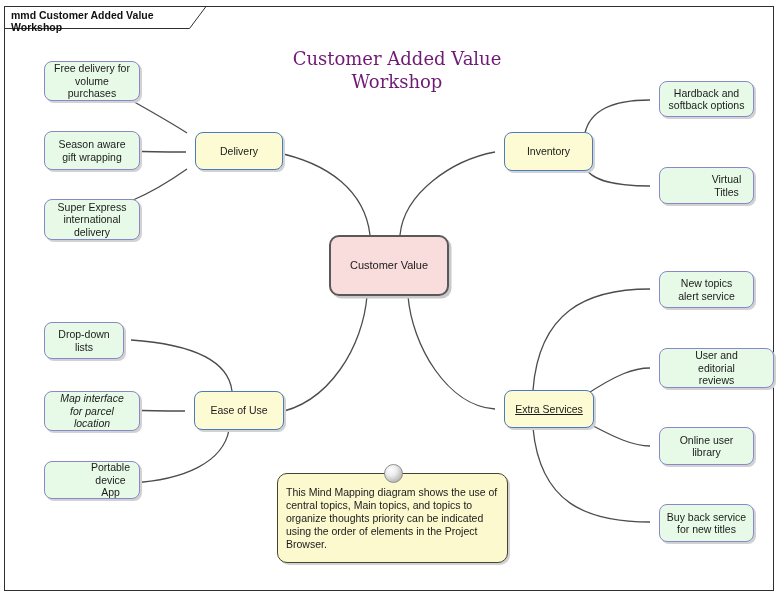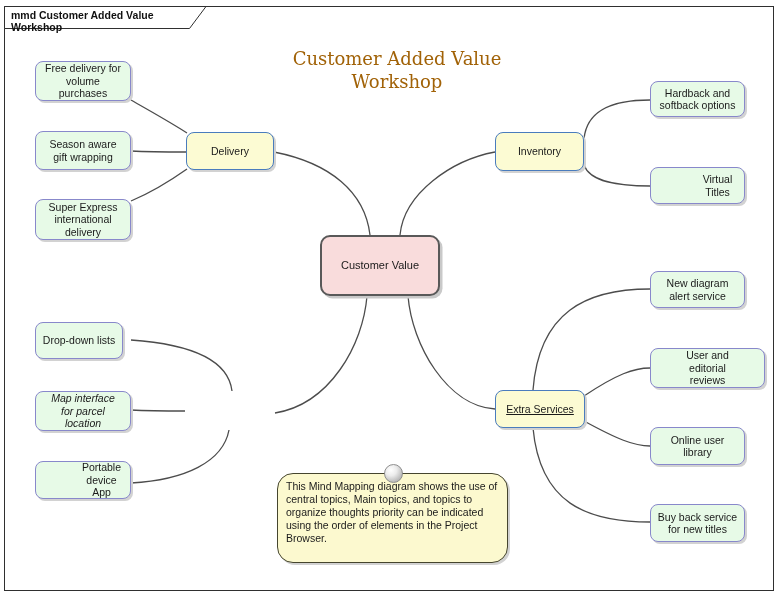--- a/index.html
+++ b/index.html
@@ -5,44 +5,44 @@
   html,body{margin:0;padding:0;background:#fff;}
   #canvas{
     position:relative;width:780px;height:597px;background:#ffffff;
     font-family:"Liberation Sans",sans-serif;overflow:hidden;
   }
   #bg{position:absolute;left:0;top:0;}
   .box{
     position:absolute;display:flex;align-items:center;justify-content:center;
     text-align:center;font-size:10.5px;line-height:12.5px;color:#1a1a1a;
     white-space:pre-line;border-radius:8px;box-sizing:border-box;
-    box-shadow:2px 2px 0 #d2d2d2;padding:2px 4px;
+    box-shadow:2px 2px 0 #d2d2d2;padding:2px 4px;margin-left:9px;
   }
   .sub{background:#e7fae7;border:1px solid #8888cb;}
   .main{background:#fcfbd3;border:1px solid #4a7cbd;}
   .central{
     background:#f9dcdc;border:2px solid #595959;border-radius:10px;
     box-shadow:2.5px 2.5px 0 #c9c9c9;font-size:11px;
   }
   .note-box{
     position:absolute;left:277px;top:473px;width:231px;height:90px;
-    background:#fcf9cf;border:1px solid #45452e;border-radius:16px;
+    background:#fcf9cf;border:1px solid #45452e;border-radius:10px;
     box-shadow:2px 2px 0 #d2d2d2;box-sizing:border-box;
     font-size:10.5px;line-height:13px;color:#1a1a1a;
-    padding:6px 8px 4px 8px;white-space:pre-line;
+    padding:12px 8px 4px 8px;white-space:pre-line;
   }
   .pin{
     position:absolute;left:384px;top:464px;width:19px;height:19px;
     border-radius:50%;border:1px solid #8f8f8f;box-sizing:border-box;
     background:radial-gradient(circle at 35% 30%, #ffffff 0%, #ececec 35%, #bfbfbf 70%, #9a9a9a 100%);
   }
   .diagram-title{
     position:absolute;left:279px;top:47px;width:236px;text-align:center;
     font-family:"DejaVu Serif",serif;font-size:18px;line-height:23px;
-    color:#a16207;white-space:pre-line;
+    color:#701a75;white-space:pre-line;
   }
   .tab-label{
     position:absolute;left:11px;top:9px;width:190px;
     font-size:10.5px;font-weight:bold;color:#111;
   }
 </style>
 </head>
 <body>
 
 <div id="canvas">
@@ -75,43 +75,44 @@
 
   <div class="tab-label">mmd Customer Added Value Workshop</div>
 
   <div class="diagram-title">Customer Added Value
 Workshop</div>
 
   <div class="box central" style="left:320px;top:235px;width:120px;height:61px;">Customer Value</div>
 
   <div class="box main" style="left:186px;top:132px;width:88px;height:38px;">Delivery</div>
   <div class="box main" style="left:495px;top:132px;width:89px;height:39px;">Inventory</div>
+  <div class="box main" style="left:185px;top:391px;width:90px;height:39px;">Ease of Use</div>
   <div class="box main" style="left:495px;top:390px;width:90px;height:38px;text-decoration:underline;">Extra Services</div>
 
   <div class="box sub" style="left:35px;top:61px;width:96px;height:40px;">Free delivery for
 volume
 purchases</div>
   <div class="box sub" style="left:35px;top:131px;width:96px;height:39px;">Season aware
 gift wrapping</div>
   <div class="box sub" style="left:35px;top:199px;width:96px;height:41px;">Super Express
 international
 delivery</div>
 
   <div class="box sub" style="left:650px;top:81px;width:95px;height:36px;">Hardback and
 softback options</div>
   <div class="box sub" style="left:650px;top:167px;width:95px;height:37px;padding-left:44px;">Virtual Titles</div>
 
-  <div class="box sub" style="left:35px;top:322px;width:88px;height:37px;">Drop-down lists</div>
+  <div class="box sub" style="left:35px;top:322px;width:80px;height:37px;">Drop-down lists</div>
   <div class="box sub" style="left:35px;top:391px;width:96px;height:40px;font-style:italic;">Map interface
 for parcel
 location</div>
   <div class="box sub" style="left:35px;top:461px;width:96px;height:38px;padding-left:41px;">Portable device
 App</div>
 
-  <div class="box sub" style="left:650px;top:271px;width:95px;height:37px;">New diagram
+  <div class="box sub" style="left:650px;top:271px;width:95px;height:37px;">New topics
 alert service</div>
   <div class="box sub" style="left:650px;top:348px;width:115px;height:40px;">User and
 editorial
 reviews</div>
   <div class="box sub" style="left:650px;top:427px;width:95px;height:38px;text-align:center;">Online user
 library</div>
   <div class="box sub" style="left:650px;top:504px;width:95px;height:38px;">Buy back service
 for new titles</div>
 
   <div class="note-box">This Mind Mapping diagram shows the use of

